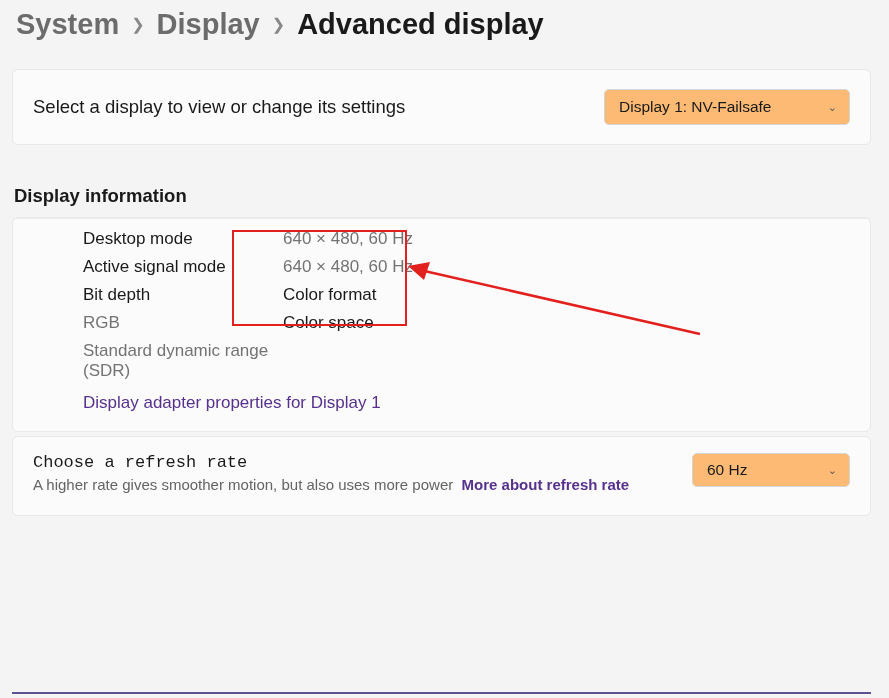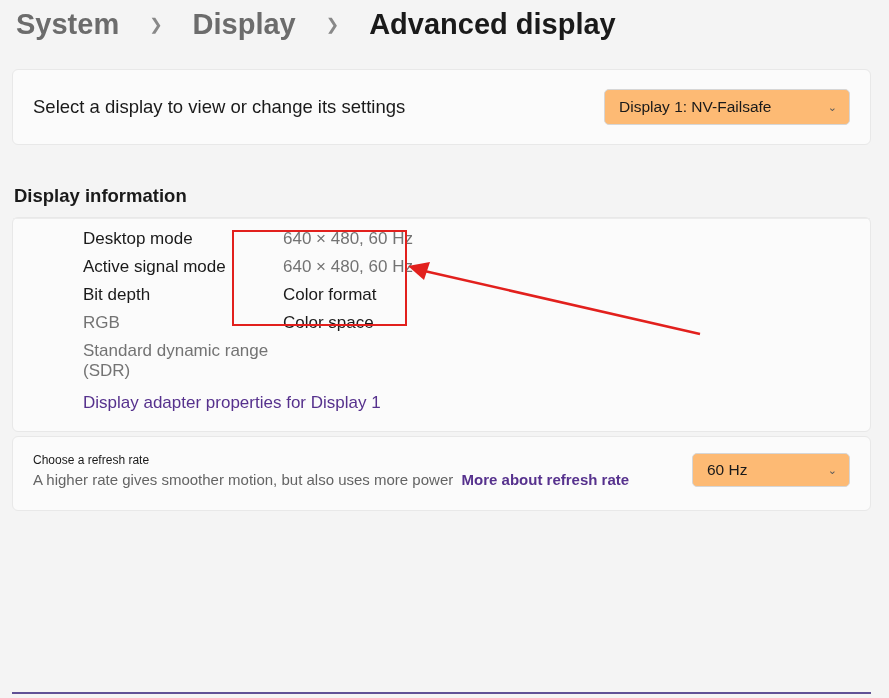--- a/index.html
+++ b/index.html
@@ -9,21 +9,21 @@
     color: #1a1a1a;
     width: 889px;
     height: 698px;
     padding: 8px 18px 0 12px;
     position: relative;
     font-size: 14px;
   }
   .breadcrumb {
     display: flex;
     align-items: center;
-    gap: 30px;
+    gap: 12px;
     margin-bottom: 28px;
     padding-left: 4px;
   }
   .breadcrumb .crumb {
     font-size: 29px;
     font-weight: 600;
     color: #6c6c6c;
     cursor: pointer;
   }
   .breadcrumb .crumb.current {
@@ -130,23 +130,24 @@
   }
   .refresh-card {
     display: flex;
     align-items: flex-start;
     justify-content: space-between;
     padding: 16px 20px 18px 20px;
     gap: 14px;
   }
   .refresh-text { flex: 1; }
   .refresh-text .title {
-    font-size: 12px;
+    font-size: 17px;
     color: #1a1a1a;
     margin-bottom: 2px;
+    font-family: Liberation Mono, monospace;
   }
   .refresh-text .desc {
     font-size: 15px;
     color: #646464;
     line-height: 1.5;
   }
   .inline-link {
     color: #56318d;
     font-weight: 600;
     cursor: pointer;

